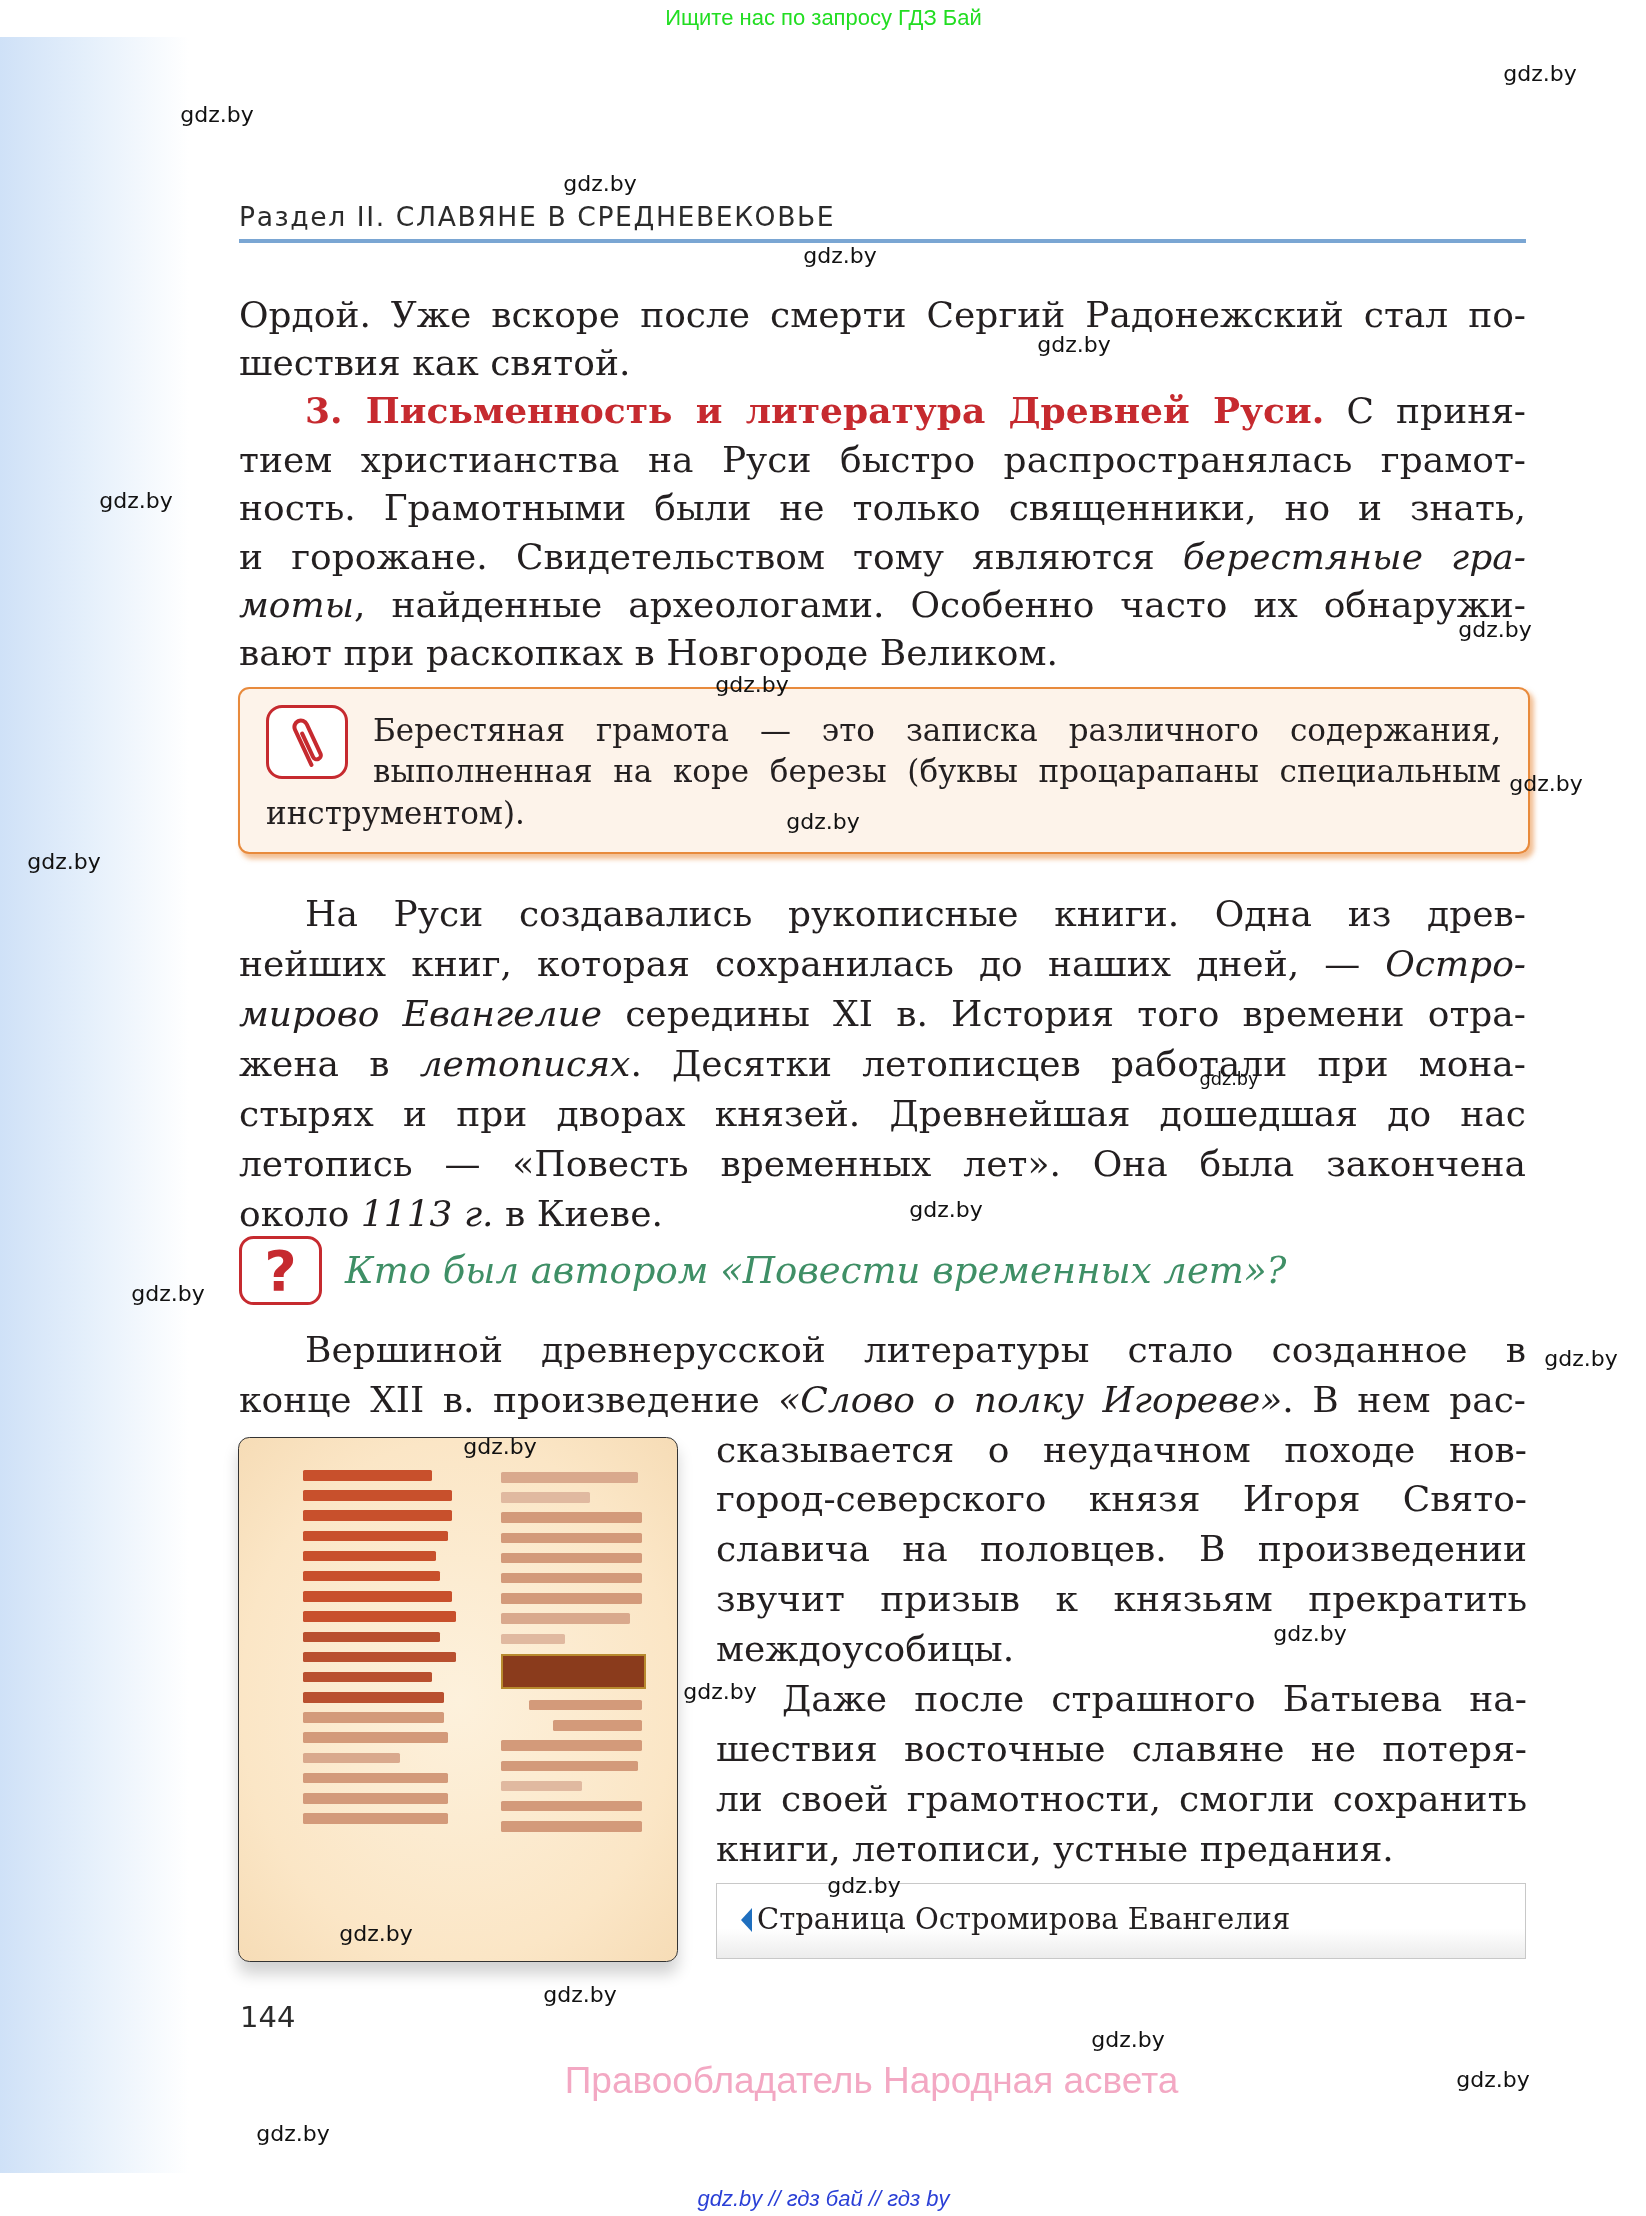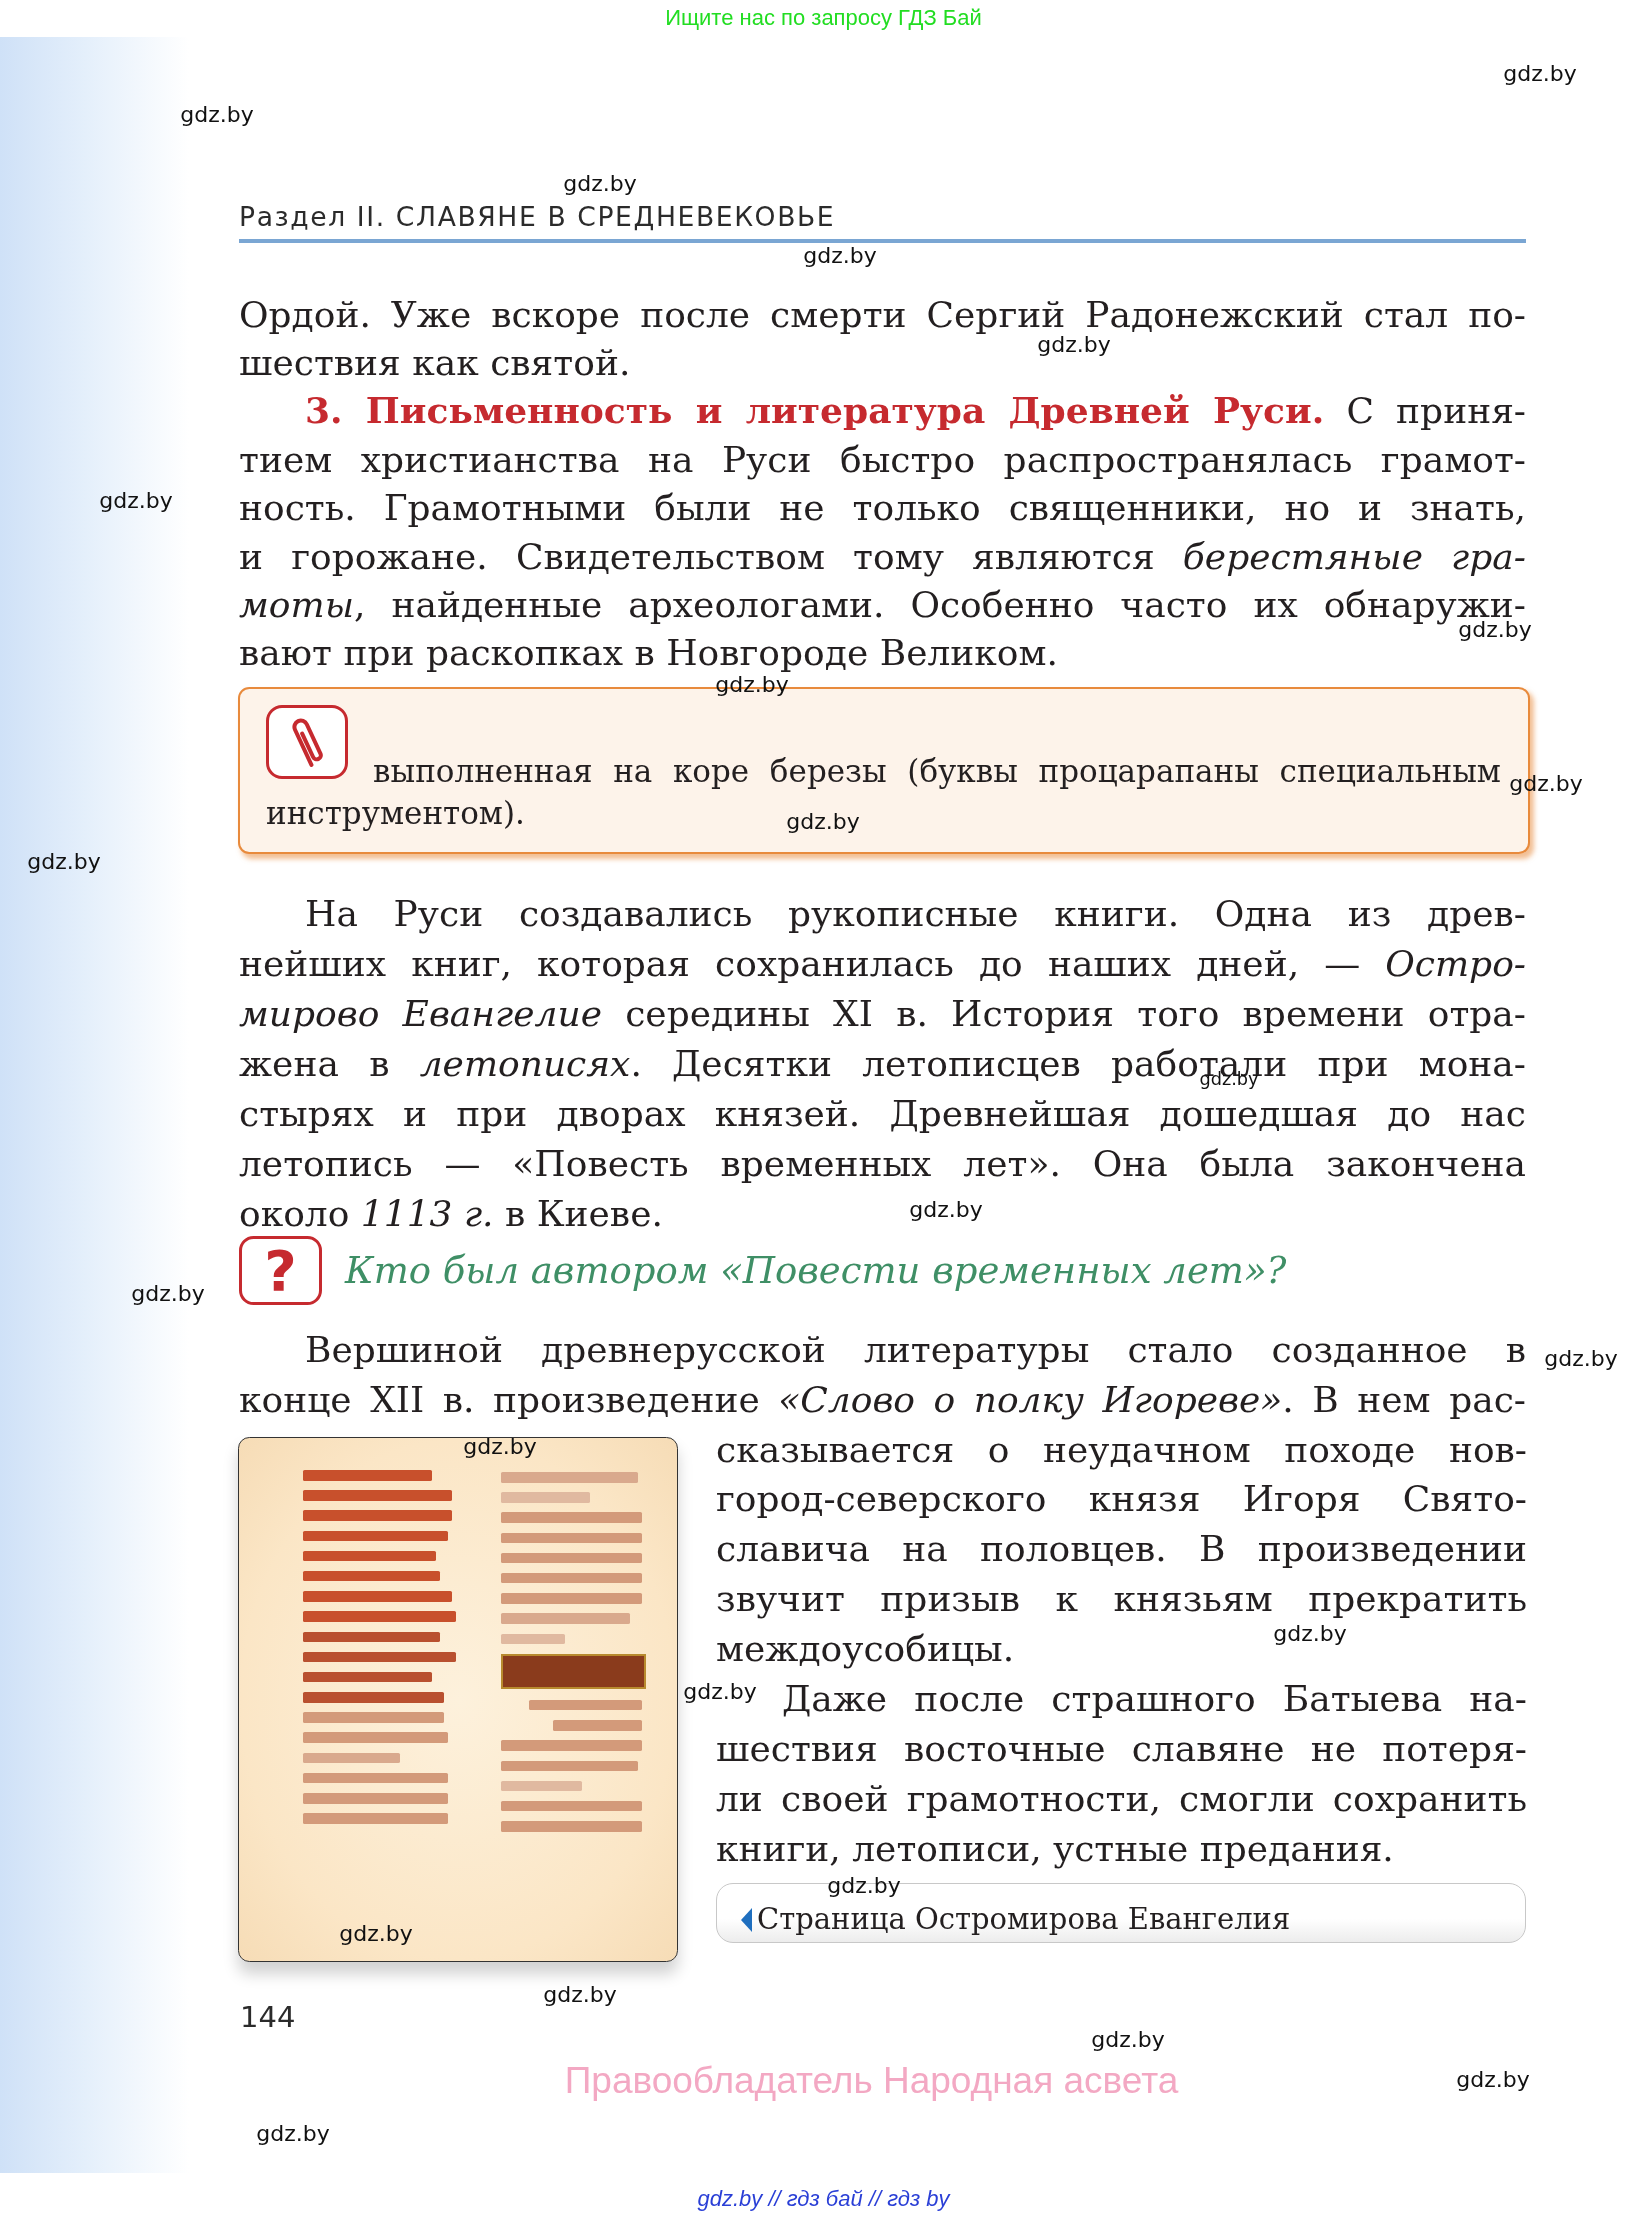--- a/index.html
+++ b/index.html
@@ -63,22 +63,22 @@
   .manuscript {
     position:absolute; left:238px; top:1437px; width:440px; height:525px;
     border:1.6px solid #333; border-radius:11.3px; box-sizing:border-box;
     background:radial-gradient(ellipse at center, #fdf1dc 0%, #fbe6c6 70%, #f6dcb6 100%);
     box-shadow:0 11.3px 14.5px rgba(0,0,0,0.18);
     overflow:hidden;
   }
   .ms-col { position:absolute; }
   .ms-row { height:10.5px; margin-bottom:9.7px; border-radius:1.6px; }
   .caption {
-    position:absolute; left:716px; top:1883px; width:810px; height:60px;
-    border:1.6px solid #c8c8c8; border-radius:17px; box-sizing:border-box;
+    position:absolute; left:716px; top:1883px; width:810px; height:76px;
+    border:1.6px solid #c8c8c8; border-radius:0; box-sizing:border-box;
     background:linear-gradient(#ffffff 0%, #ffffff 60%, #ececec 100%);
   }
   .caption-arrow {
     position:absolute; left:24px; top:24px; width:0; height:0;
     border-top:12px solid transparent; border-bottom:12px solid transparent;
     border-right:11.3px solid #1f6fbf;
   }
   .caption-text {
     position:absolute; left:40px; top:17.7px; font-size:29px; white-space:nowrap;
   }
@@ -123,20 +123,21 @@
 <div class="line last" style="top:630px">вают при раскопках в Новгороде Великом.</div>
 
 <div class="callout">
   <div class="clip-icon">
     <svg width="76" height="68" viewBox="0 0 94 84">
       <g transform="rotate(-25 47 42)">
         <path d="M40 70 L40 22 a8 8 0 0 1 16 0 L56 62 a5 5 0 0 1 -10 0 L46 30" fill="none" stroke="#c62a2f" stroke-width="5" stroke-linecap="round"></path>
       </g>
     </svg>
   </div>
+  <div class="callout-line" style="left:133px; top:22.6px; width:1128px;">Берестяная грамота — это записка различного содержания,</div>
   <div class="callout-line" style="left:133px; top:64px; width:1128px;">выполненная на коре березы (буквы процарапаны специальным</div>
   <div class="callout-line" style="left:26px; top:106px; text-align-last:left;">инструментом).</div>
 </div>
 
 <div class="line indent" style="top:891px">На Руси создавались рукописные книги. Одна из древ-</div>
 <div class="line" style="top:941px"><span>нейших книг, которая сохранилась до наших дней, — </span><span class="it">Остро-</span></div>
 <div class="line" style="top:991px"><span class="it">мирово Евангелие</span><span> середины XI в. История того времени отра-</span></div>
 <div class="line" style="top:1041px"><span>жена в </span><span class="it">летописях</span><span>. Десятки летописцев работали при мона-</span></div>
 <div class="line" style="top:1091px">стырях и при дворах князей. Древнейшая дошедшая до нас</div>
 <div class="line" style="top:1141px">летопись — «Повесть временных лет». Она была закончена</div>

